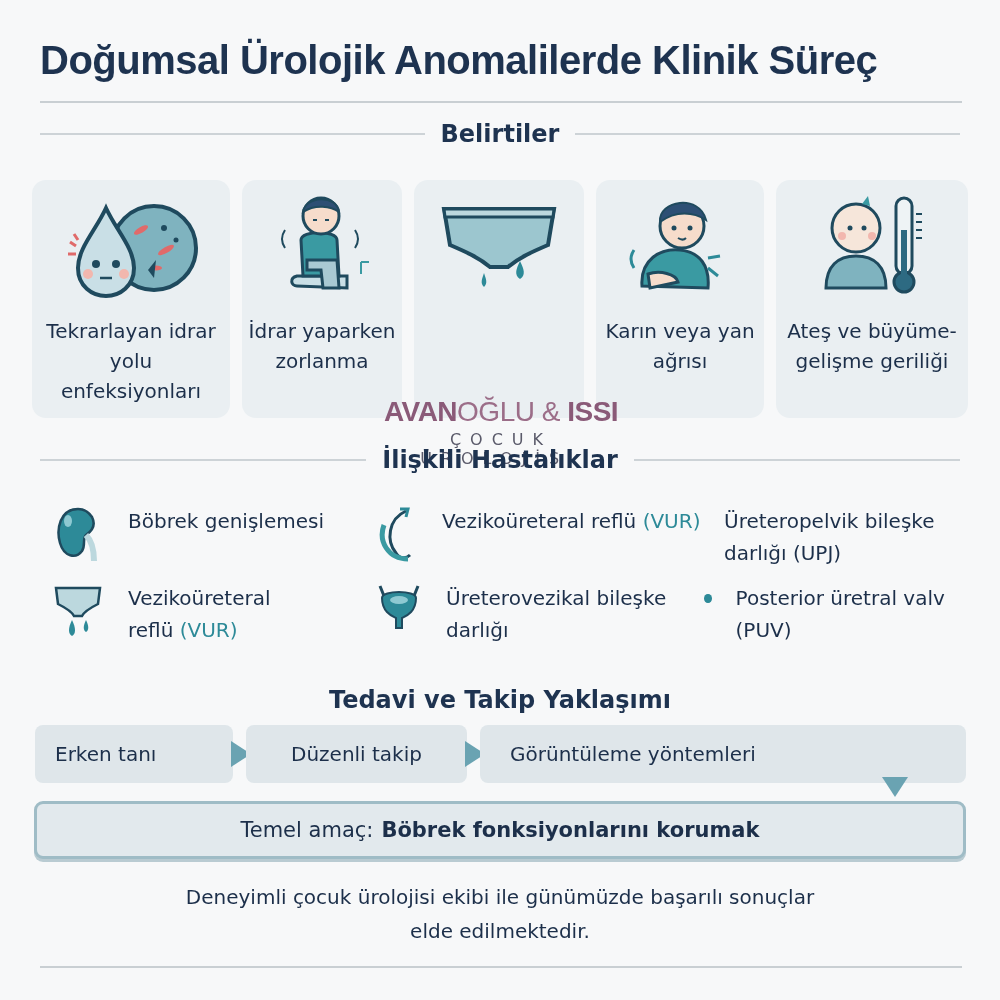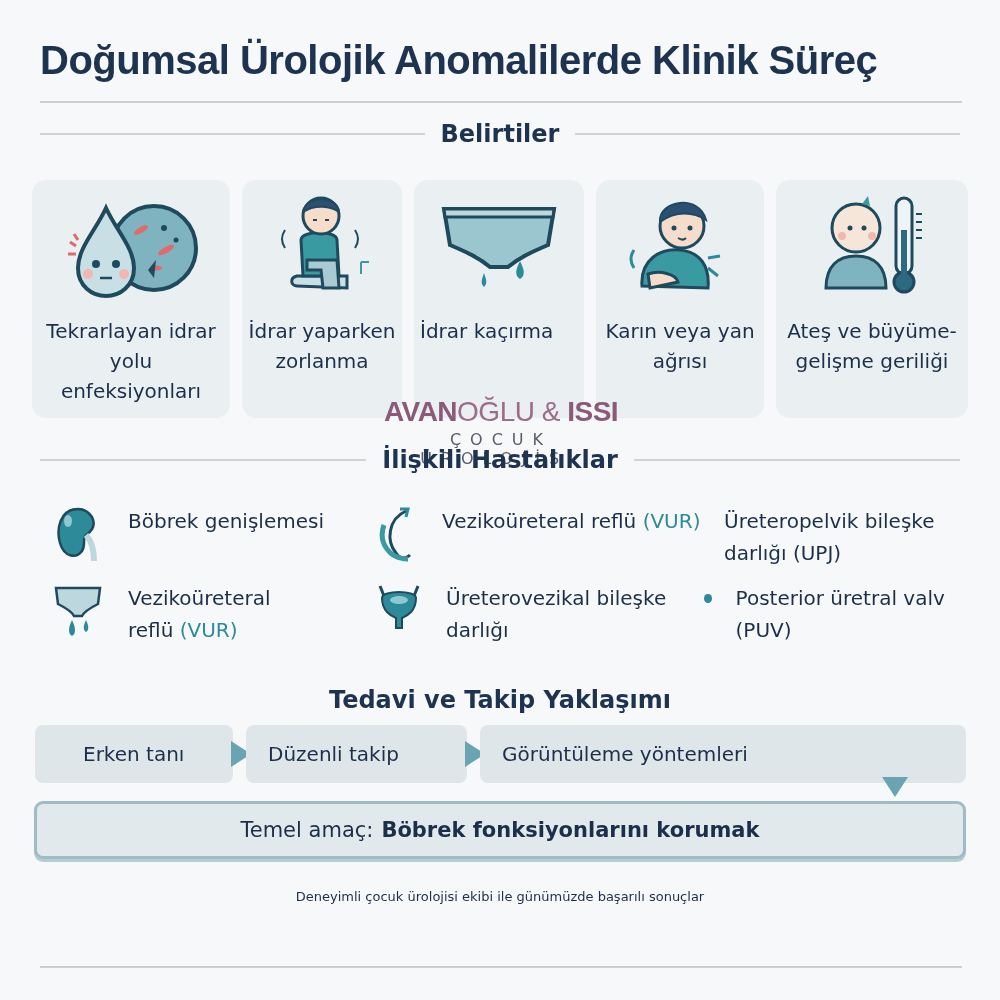--- a/index.html
+++ b/index.html
@@ -64,21 +64,21 @@
   }
   .goal {
     position: absolute; left: 34px; top: 801px; width: 932px; height: 58px;
     background: #e2e9ed; border: 3px solid #9fbcc6; border-radius: 9px;
     box-shadow: 0 3px 0 #b9cbd2;
     display: flex; align-items: center; justify-content: center; font-size: 21px; color: #1c2f4a;
   }
   .goal b { font-weight: bold; margin-left: 8px; }
   .footer {
     position: absolute; top: 880px; left: 0; width: 1000px; text-align: center;
-    font-size: 13px; line-height: 34px; color: #1c2f4a;
+    font-size: 20px; line-height: 34px; color: #1c2f4a;
   }
 </style>
 </head>
 <body>
 
 <h1 class="title">Doğumsal Ürolojik Anomalilerde Klinik Süreç</h1>
 <div class="rule" style="left:40px; top:101px; width:922px;"></div>
 
 <div class="section-head" style="top:120px;">
   <div class="line"></div>
@@ -125,21 +125,20 @@
   </div>
   <div class="card" style="width:170px;">
     <div class="icon">
       <svg width="130" height="100" viewBox="0 0 130 100">
         <path d="M10 14 L120 14 L114 50 C100 56 86 62 74 72 L56 72 C44 62 30 56 16 50 Z" fill="#9cc6cf" stroke="#1f4a5e" stroke-width="4"></path>
         <path d="M10 14 L120 14 L119 22 L11 22 Z" fill="#bcd8de" stroke="#1f4a5e" stroke-width="3"></path>
         <path d="M50 78 C48 84 46 88 50 92 C54 88 52 84 50 78 Z" fill="#2d8a98"></path>
         <path d="M86 66 C82 74 80 80 86 84 C92 80 90 74 86 66 Z" fill="#2d8a98"></path>
       </svg>
     </div>
-    <div class="text">İdrar kaçırma</div>
   </div>
   <div class="card" style="width:168px;">
     <div class="icon">
       <svg width="120" height="110" viewBox="0 0 120 110">
         <path d="M22 96 C20 70 40 58 60 60 C80 62 90 76 88 98 Z" fill="#3a9aa2" stroke="#1f4a5e" stroke-width="3"></path>
         <path d="M28 84 C40 80 56 84 58 92 L30 98 Z" fill="#f6dccb" stroke="#1f4a5e" stroke-width="3"></path>
         <circle cx="62" cy="36" r="22" fill="#f6dccb" stroke="#1f4a5e" stroke-width="3"></circle>
         <path d="M40 32 C38 10 80 4 86 30 C74 22 56 20 40 32 Z" fill="#2d4f74" stroke="#1f4a5e" stroke-width="2"></path>
         <circle cx="54" cy="38" r="2.5" fill="#1f4a5e"></circle>
           <circle cx="70" cy="38" r="2.5" fill="#1f4a5e"></circle>
@@ -234,29 +233,30 @@
   <span class="txt">Posterior üretral valv (PUV)</span>
 </div>
 
 <div class="section-head" style="top:670px;flex-direction:column;">
   <div class="line"></div>
   <div class="label">Tedavi ve Takip Yaklaşımı</div>
   <div class="line"></div>
 </div>
 
 <div class="flow">
-  <div class="step" style="left:0; width:198px; padding-left:48px;">Erken tanı</div>
+  <div class="step" style="left:0; width:198px; padding-left:20px;">Erken tanı</div>
   <div class="arrow-r" style="left:196px; top:16px;"></div>
-  <div class="step" style="left:211px; width:221px; padding-left:22px;">Düzenli takip</div>
+  <div class="step" style="left:211px; width:221px; padding-left:45px;">Düzenli takip</div>
   <div class="arrow-r" style="left:430px; top:16px;"></div>
-  <div class="step" style="left:445px; width:486px; padding-left:22px;">Görüntüleme yöntemleri</div>
+  <div class="step" style="left:445px; width:486px; padding-left:30px;">Görüntüleme yöntemleri</div>
   <div class="arrow-d" style="left:847px; top:52px;"></div>
 </div>
 
 <div class="goal">
   <span>Temel amaç:</span>
   <b>Böbrek fonksiyonlarını korumak</b>
 </div>
 
 <div class="footer">
   <div>Deneyimli çocuk ürolojisi ekibi ile günümüzde başarılı sonuçlar</div>
+  <div>elde edilmektedir.</div>
 </div>
 <div class="rule" style="left:40px; top:966px; width:922px; height:1.5px;"></div>
 
 </body></html>

